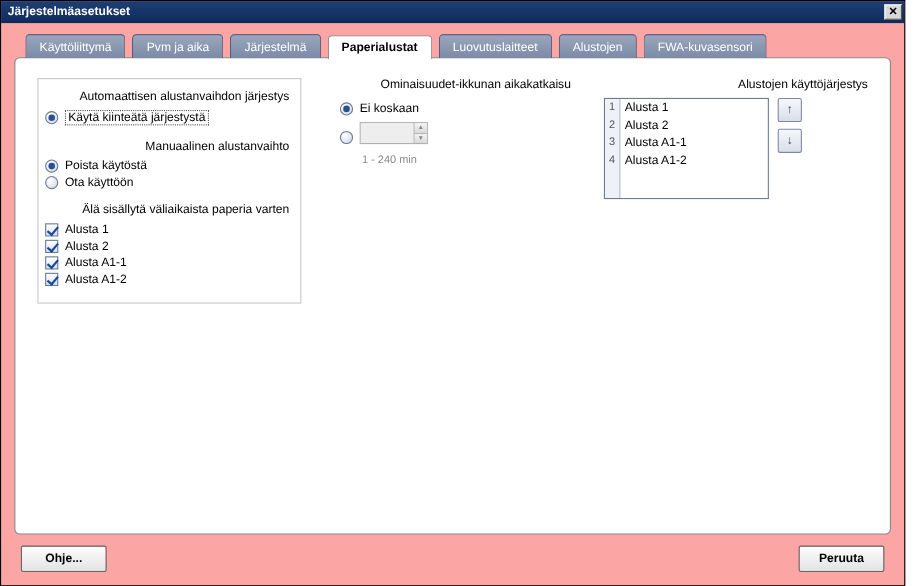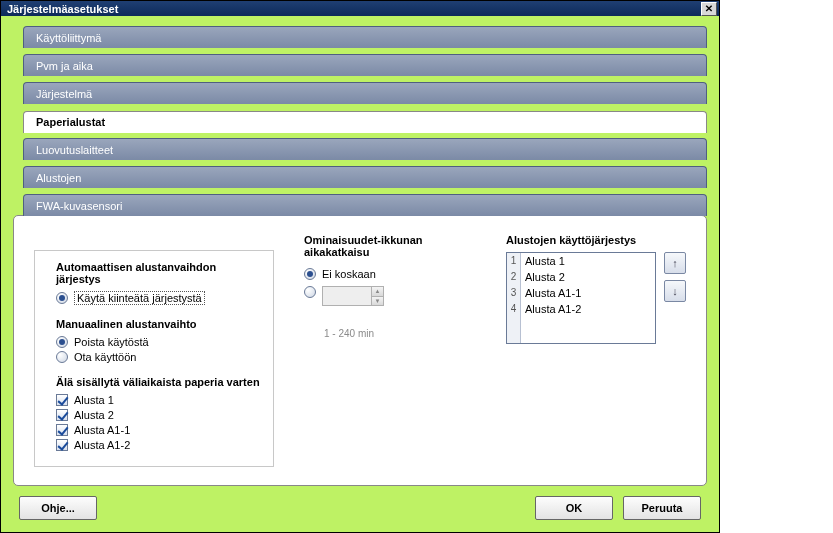--- a/index.html
+++ b/index.html
@@ -6,26 +6,26 @@
   body {
     margin: 0;
     font-family: Tahoma, Arial, sans-serif;
     font-size: 11px;
     background: #fff;
     width: 833px;
     height: 533px;
     overflow: hidden;
   }
   .window {
-    width: 720px;
+    width: 823px;
     height: 533px;
     border: 1px solid #000;
     display: flex;
     flex-direction: column;
-    background: #bef264;
+    background: #fca5a5;
   }
   .titlebar {
     background: linear-gradient(#1f3f73, #0d2a5a);
     color: #fff;
     height: 20px;
     display: flex;
     align-items: center;
     padding: 0 2px 0 6px;
     font-weight: bold;
     font-size: 11px;
@@ -52,21 +52,20 @@
     padding: 10px 12px 8px 12px;
     display: flex;
     flex-direction: column;
   }
   .tabs {
     display: flex;
     gap: 6px;
     margin-left: 10px;
     position: relative;
     z-index: 2;
-    flex-direction: column;
   }
   .tab {
     background: linear-gradient(#9aa6bc, #7b8aa6);
     color: #fff;
     padding: 4px 12px;
     border: 1px solid #4f5f80;
     border-bottom: none;
     border-radius: 4px 4px 0 0;
     cursor: pointer;
     font-size: 11px;
@@ -94,29 +93,29 @@
     padding: 18px 20px;
     display: flex;
     gap: 30px;
     position: relative;
   }
   .col { display: flex; flex-direction: column; }
   .col1 { width: 245px; }
   .col2 { width: 210px; }
   .col3 { flex:1; }
   .section-title {
-    font-weight: bold;
+    font-weight: normal;
     margin-bottom: 6px;
     font-size: 11px;
+    text-align: right;
   }
   .fieldgroup {
     border: 1px solid #c8c8c8;
-    padding: 10px 10px 12px 21px;
+    padding: 10px 10px 12px 6px;
     width: 240px;
-    margin-top: 16px;
   }
   .radio-row, .check-row {
     display: flex;
     align-items: center;
     gap: 6px;
     margin: 3px 0;
     font-size: 11px;
   }
   .radio {
     width: 12px; height: 12px;
@@ -150,21 +149,21 @@
     position: absolute;
     left: 1px; top: 2px;
     width: 8px; height: 4px;
     border-left: 2px solid #1a4b9b;
     border-bottom: 2px solid #1a4b9b;
     transform: rotate(-50deg);
   }
   .subgap { height: 10px; }
   .timeout-row {
     display:flex;
-    align-items:flex-start;
+    align-items:flex-end;
     gap:6px;
     margin:4px 0 2px 0;
   }
   .spinner {
     display:flex;
     width: 62px;
     height: 20px;
     border:1px solid #b0b0b0;
     background:#eee;
   }
@@ -184,21 +183,21 @@
     flex:1;
     background:linear-gradient(#f4f4f4,#d9d9d9);
     display:flex;align-items:center;justify-content:center;
     font-size:6px;color:#888;
   }
   .spinner-btn:first-child{border-bottom:1px solid #b0b0b0;}
   .hint {
     font-size: 10px;
     color: #8a8a8a;
     margin-left: 20px;
-    margin-top:20px;
+    margin-top:7px;
   }
   .order-wrap {
     display:flex;
     gap:8px;
   }
   .order-list {
     border:1px solid #6a7a97;
     width: 150px;
     height: 92px;
     background:#fff;
@@ -369,18 +368,17 @@
               <span>↓</span>
             </div>
           </div>
         </div>
       </div>
     </div>
 
     <div class="footer">
       <button class="btn">Ohje...</button>
       <div class="footer-right">
-        <button class="btn">OK</button>
         <button class="btn">Peruuta</button>
       </div>
     </div>
   </div>
 </div>
 
 </body></html>

